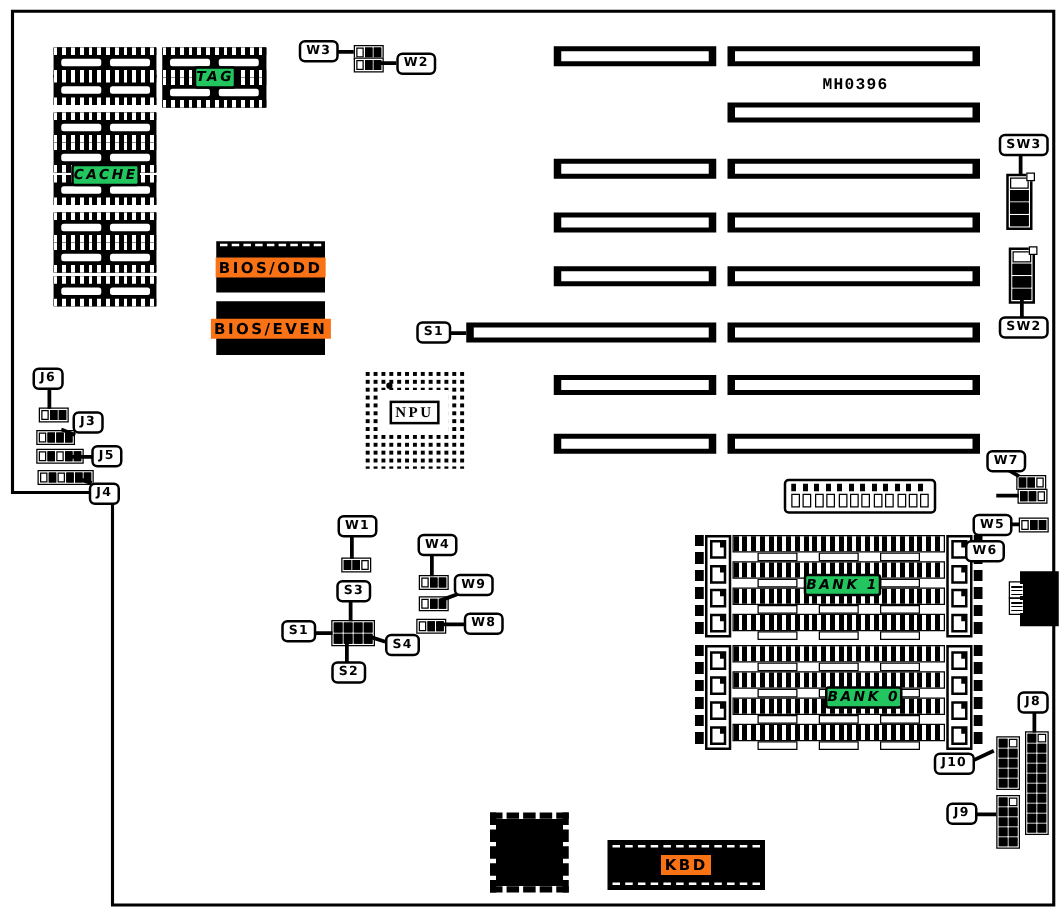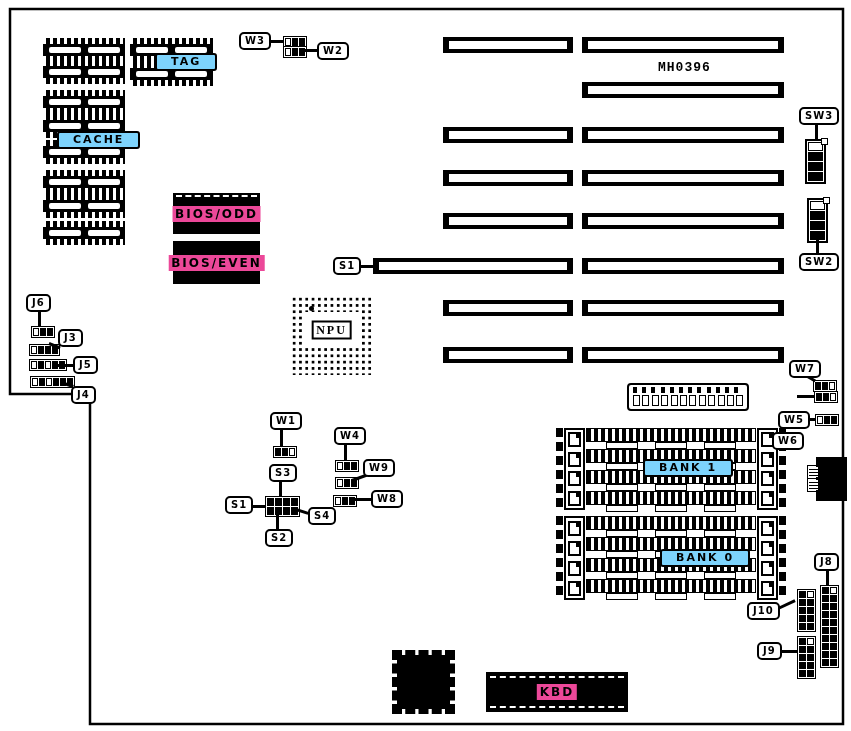--- a/index.html
+++ b/index.html
@@ -22,36 +22,36 @@
   .slot{position:absolute;height:16px;background:#000;}
   .slot::after{content:"";position:absolute;left:6px;right:6px;top:4px;bottom:4px;background:#fff;}
 
   
   .blkchip{position:absolute;background:#000;}
   .dashtop::before{content:"";position:absolute;left:3px;right:3px;top:2px;border-top:2px dashed #fff;}
   .kbdchip::before{content:"";position:absolute;left:4px;right:4px;top:4px;border-top:2px dashed #fff;}
   .kbdchip::after{content:"";position:absolute;left:4px;right:4px;bottom:4px;border-top:2px dashed #fff;}
   .cpu{clip-path:polygon(0 0,100% 0,100% 100%,14px 100%,0 calc(100% - 14px));}
   .cpu-dot{position:absolute;left:8px;bottom:8px;width:9px;height:9px;border-radius:50%;background:#fff;}
-  .invbox{position:absolute;left:50%;top:50%;transform:translate(-50%,-50%);background:#ec4899;
+  .invbox{position:absolute;left:50%;top:50%;transform:translate(-50%,-50%);background:#f97316;
     padding:0 3px;font-weight:bold;font-size:12px;letter-spacing:2px;white-space:nowrap;line-height:16px;}
 
   
   .npu{position:absolute;background-image:radial-gradient(#000 1.7px,transparent 1.8px);
        background-size:6.3px 6.3px;background-position:1px 1px;}
   .npu-clear{position:absolute;left:14px;top:17px;width:55px;height:36px;background:#fff;}
   .npu-label{position:absolute;left:50%;top:50%;transform:translate(-50%,-50%);background:#fff;border:2px solid #000;
     padding:0 3px;font-weight:bold;font-size:12px;letter-spacing:2px;line-height:15px;}
   .npu-pin1{position:absolute;left:5px;top:-6px;width:5px;height:5px;background:#000;border-radius:50%;}
 
   
   .co{position:absolute;z-index:6;background:#fff;border:2px solid #000;border-radius:5px;
       font-weight:bold;font-size:10px;letter-spacing:1px;padding:1px 4px;line-height:12px;white-space:nowrap;}
-  .chiptag{position:absolute;z-index:5;background:#7dd3fc;border:2px solid #000;border-radius:3px;
-      font-weight:bold;font-size:11px;letter-spacing:2px;padding:0 14px;line-height:14px;white-space:nowrap;}
+  .chiptag{position:absolute;z-index:5;background:#22c55e;border:2px solid #000;border-radius:3px;
+      font-weight:bold;font-size:11px;letter-spacing:2px;padding:0 0;line-height:14px;white-space:nowrap;font-style:italic;}
 
   
   .ln{position:absolute;height:3px;background:#000;z-index:4;transform-origin:left center;}
   .lnv{position:absolute;width:3px;background:#000;z-index:4;}
 
   
   .cell{display:block;border:1px solid #000;}
   .cell.f{background:#000;} .cell.o{background:#fff;}
 
   .jmp{position:absolute;display:flex;gap:1px;border:1px solid #000;background:#fff;padding:1px;z-index:2;}
@@ -464,17 +464,17 @@
       <span class="cell f"></span>
       <span class="cell f"></span>
       <span class="cell f"></span>
       <span class="cell f"></span>
       <span class="cell f"></span>
       <span class="cell f"></span>
     </div>
   <div class="ln" style="left:781px;top:650px;width:16px;"></div>
 
   <div class="qfp" style="left:392px;top:650px;width:53px;height:54px;"></div>
-  <div class="blkchip kbdchip" style="left:486px;top:672px;width:142px;height:40px;text-align:right;">
+  <div class="blkchip kbdchip" style="left:486px;top:672px;width:126px;height:40px;text-align:right;">
     <span class="invbox">KBD</span>
   </div>
 
 </div>
 
 </body></html>

